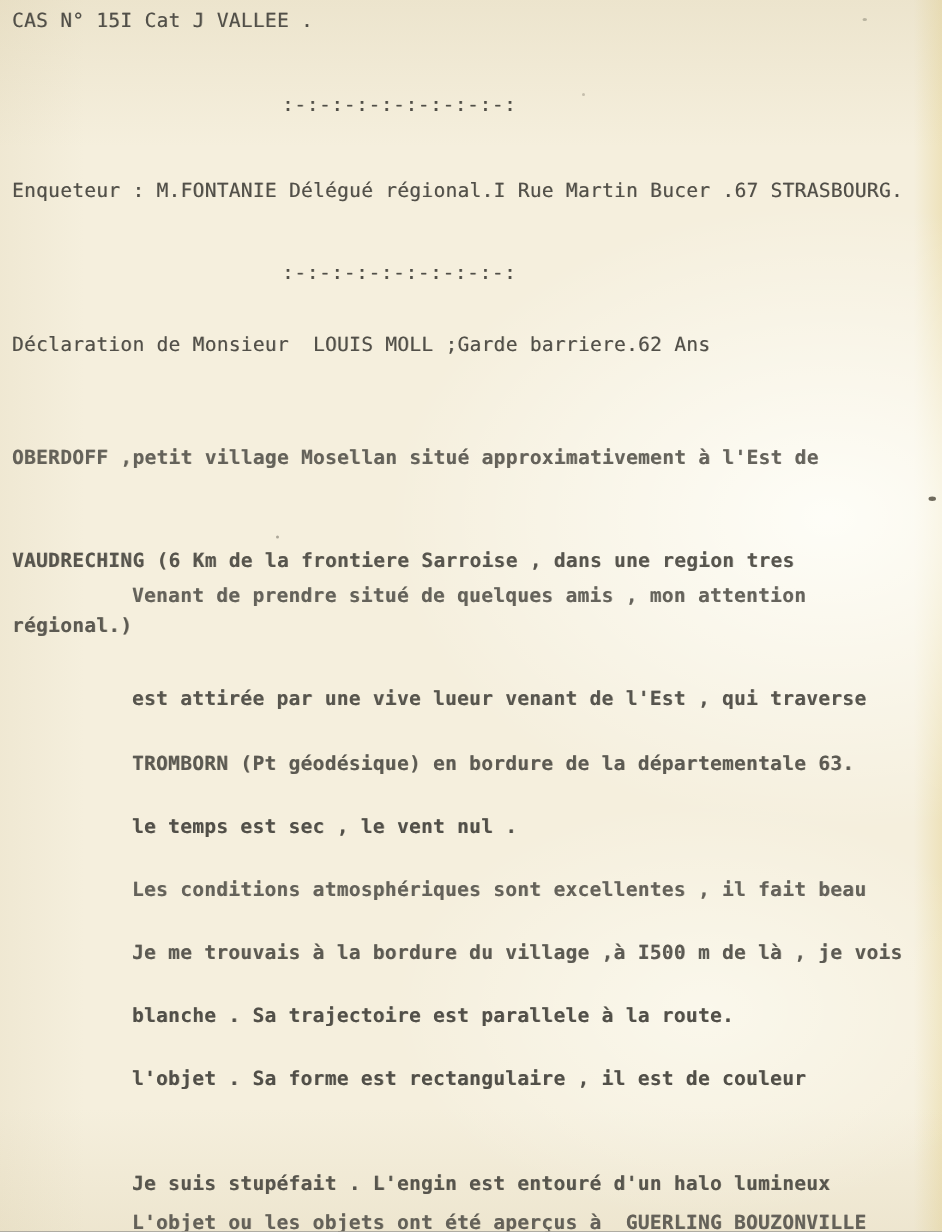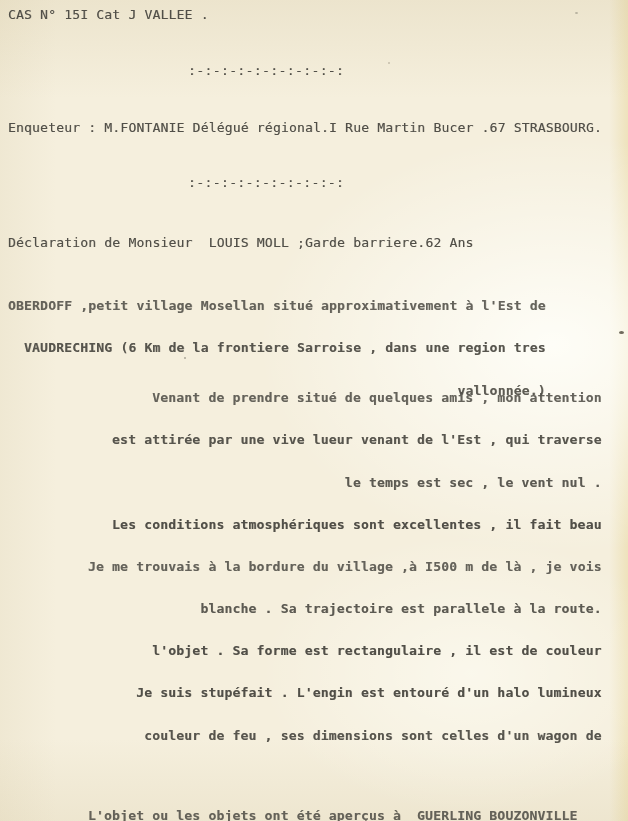--- a/index.html
+++ b/index.html
@@ -20,55 +20,55 @@
     font-family:"DejaVu Sans Mono","Liberation Mono",monospace;
     font-size:13px;
     color:#514f48;
     letter-spacing:0.2px;
   }
   .block{
     position:absolute;
     white-space:pre;
     line-height:14.07px;
     text-shadow:0.4px 0 0 rgba(81,79,72,0.45);
-    text-align:right;
   }
   .line{height:14.07px;font-weight:bold;}
   
   .line:nth-child(3n){opacity:.93;}
   .line:nth-child(4n+1){opacity:.88;}
-  .line:nth-child(7n+2){opacity:.96;}
+  .line:nth-child(7n+2){opacity:.96;margin-top:27px;}
   .sep{letter-spacing:0.4px;}
   .speck{position:absolute;border-radius:50%;}
 </style>
 </head>
 <body>
 
 <div class="paper">
 
   <div class="block" style="left:8px;top:8px">CAS N° 15I Cat J VALLEE .</div>
 
   <div class="block sep" style="left:188px;top:64px">:-:-:-:-:-:-:-:-:-:</div>
 
   <div class="block" style="left:8px;top:121px">Enqueteur : M.FONTANIE Délégué régional.I Rue Martin Bucer .67 STRASBOURG.</div>
 
   <div class="block sep" style="left:188px;top:176px">:-:-:-:-:-:-:-:-:-:</div>
 
-  <div class="block" style="left:8px;top:236px">Déclaration de Monsieur  LOUIS MOLL ;Garde barriere.62 Ans</div>
+  <div class="block" style="left:8px;top:224px">Déclaration de Monsieur  LOUIS MOLL ;Garde barriere.62 Ans</div>
 
   <div class="block" style="left:8px;top:271px">
     <div class="line">OBERDOFF ,petit village Mosellan situé approximativement à l'Est de</div>
     <div class="line">VAUDRECHING (6 Km de la frontiere Sarroise , dans une region tres</div>
-    <div class="line">vallonnée.)</div>
+    <div class="line">régional.)</div>
   </div>
 
 
   <div class="block" style="left:88px;top:363px">
     <div class="line">Venant de prendre situé de quelques amis , mon attention</div>
     <div class="line">est attirée par une vive lueur venant de l'Est , qui traverse</div>
+    <div class="line">TROMBORN (Pt géodésique) en bordure de la départementale 63.</div>
     <div class="line">le temps est sec , le vent nul .</div>
     <div class="line">Les conditions atmosphériques sont excellentes , il fait beau</div>
     <div class="line">Je me trouvais à la bordure du village ,à I500 m de là , je vois</div>
     <div class="line">blanche . Sa trajectoire est parallele à la route.</div>
     <div class="line">l'objet . Sa forme est rectangulaire , il est de couleur</div>
     <div class="line">Je suis stupéfait . L'engin est entouré d'un halo lumineux</div>
     <div class="line">couleur de feu , ses dimensions sont celles d'un wagon de</div>
     
     
     

